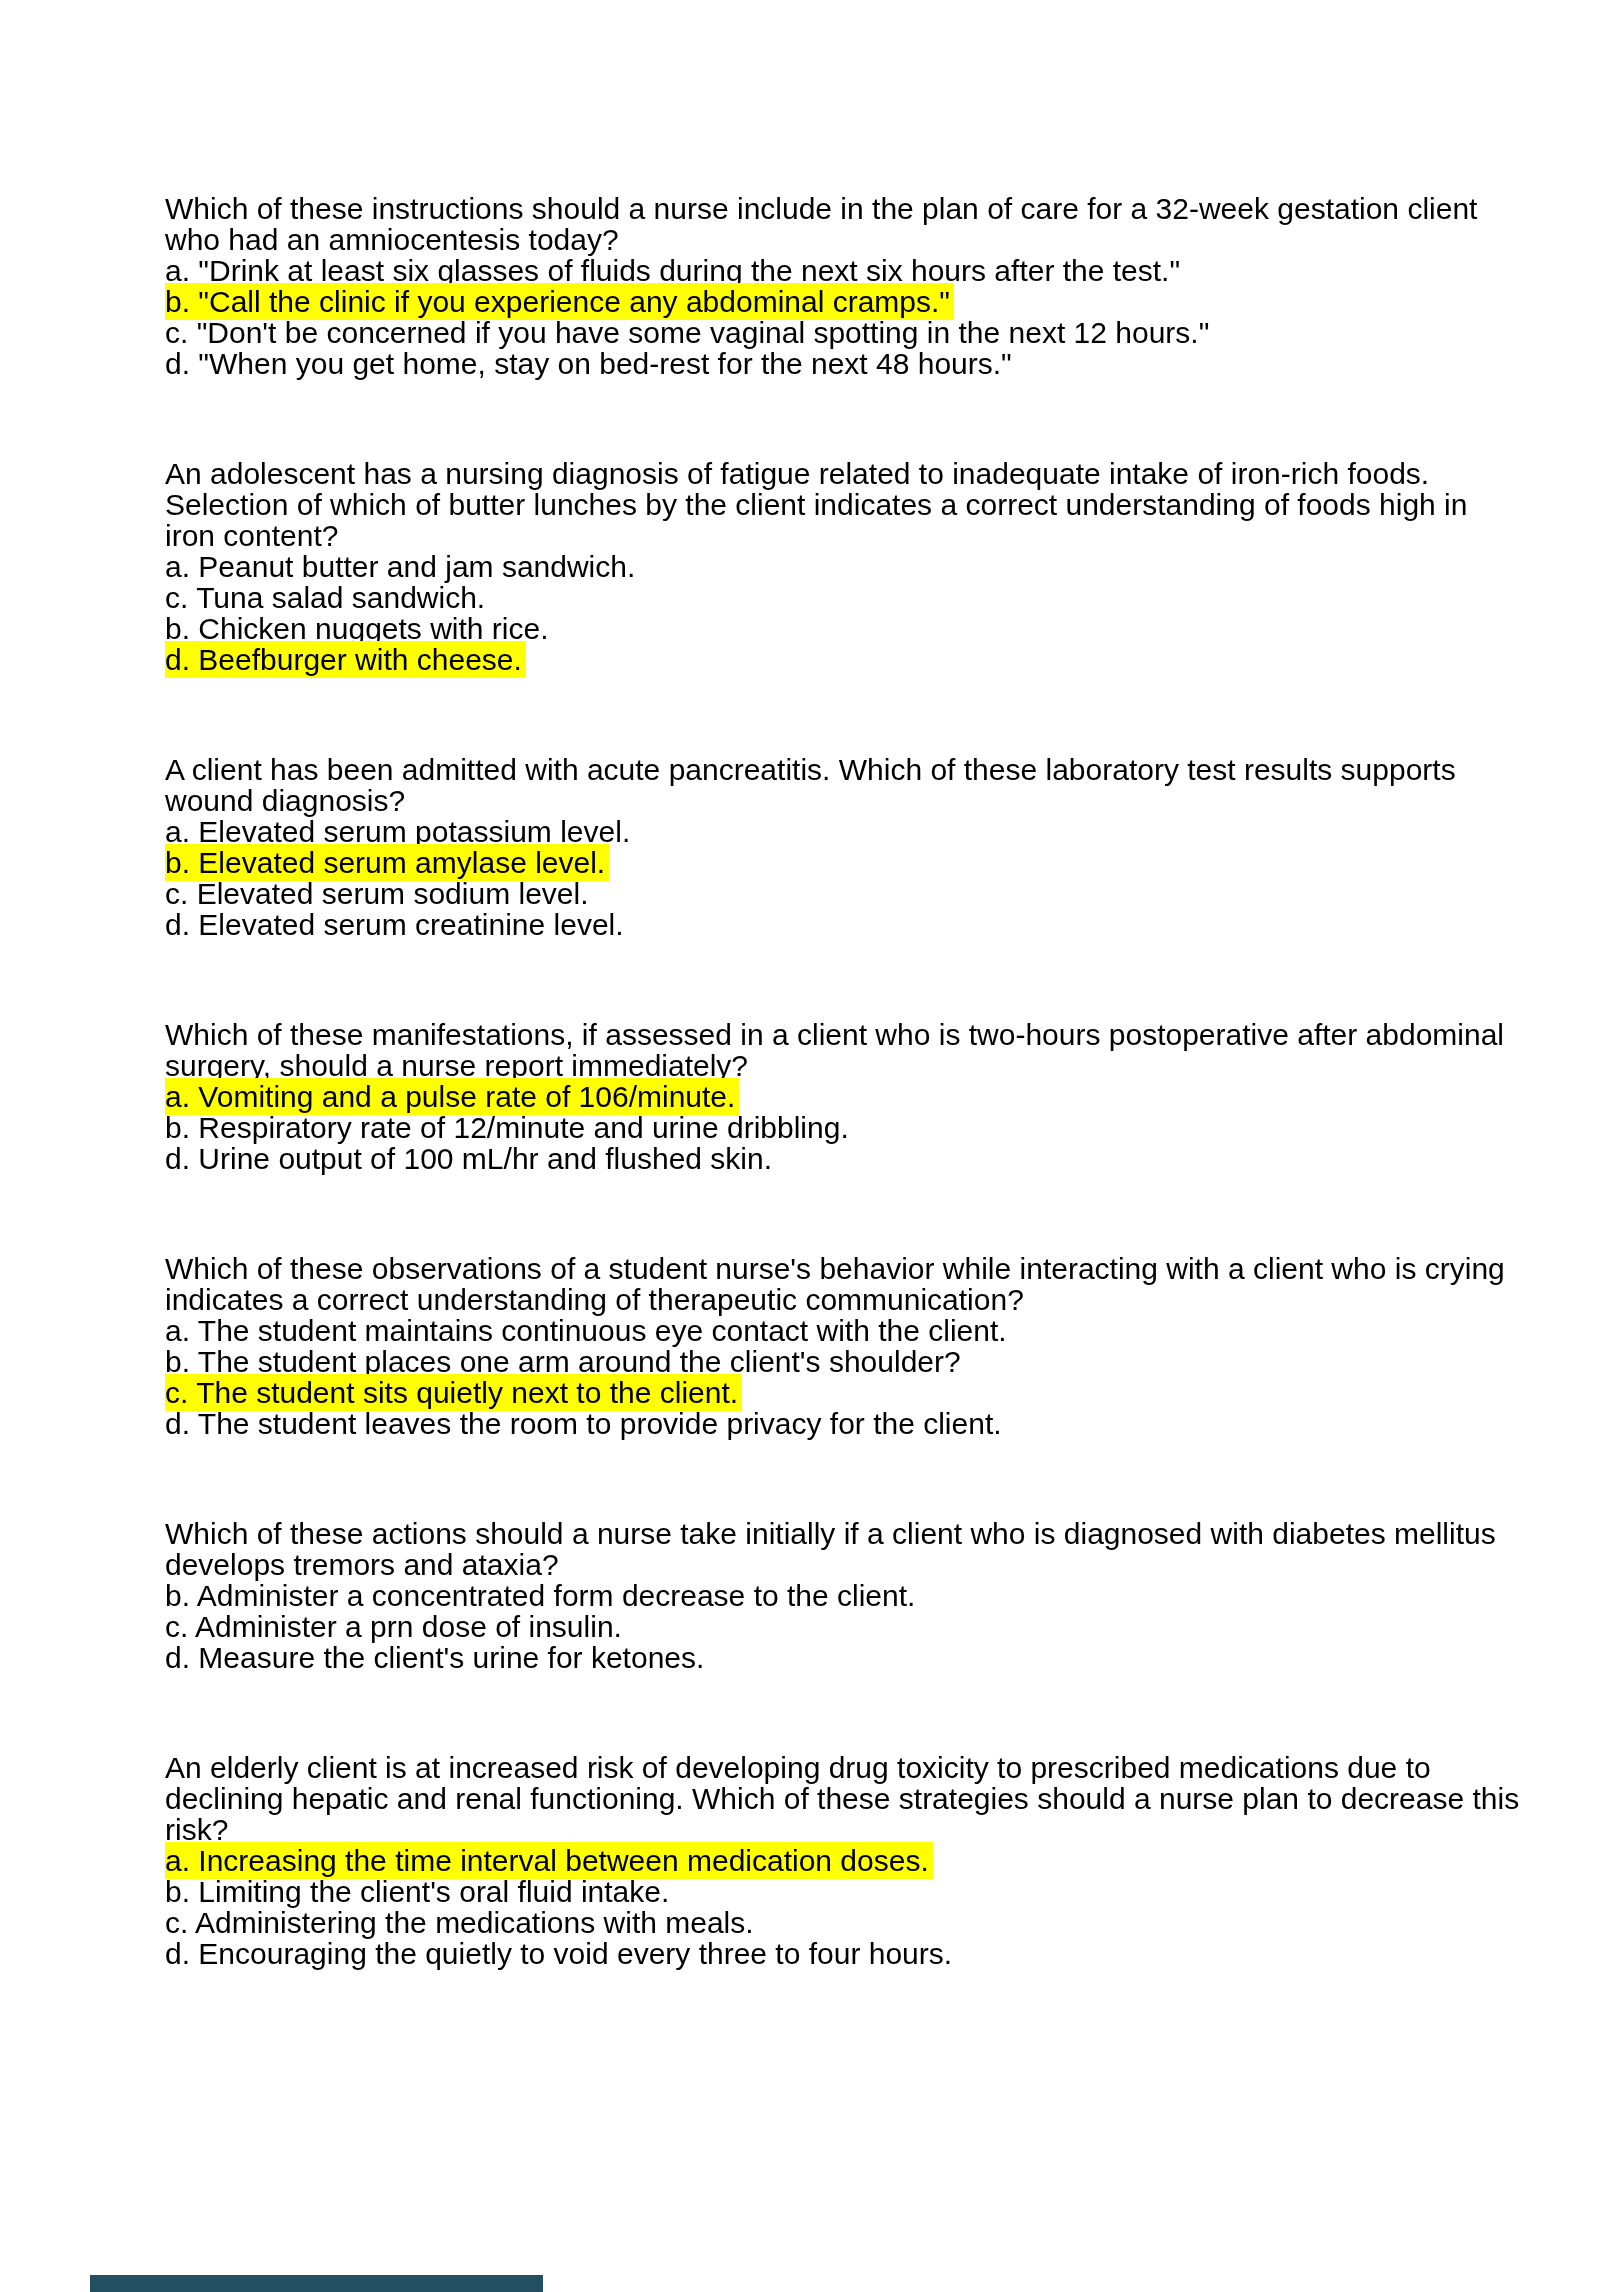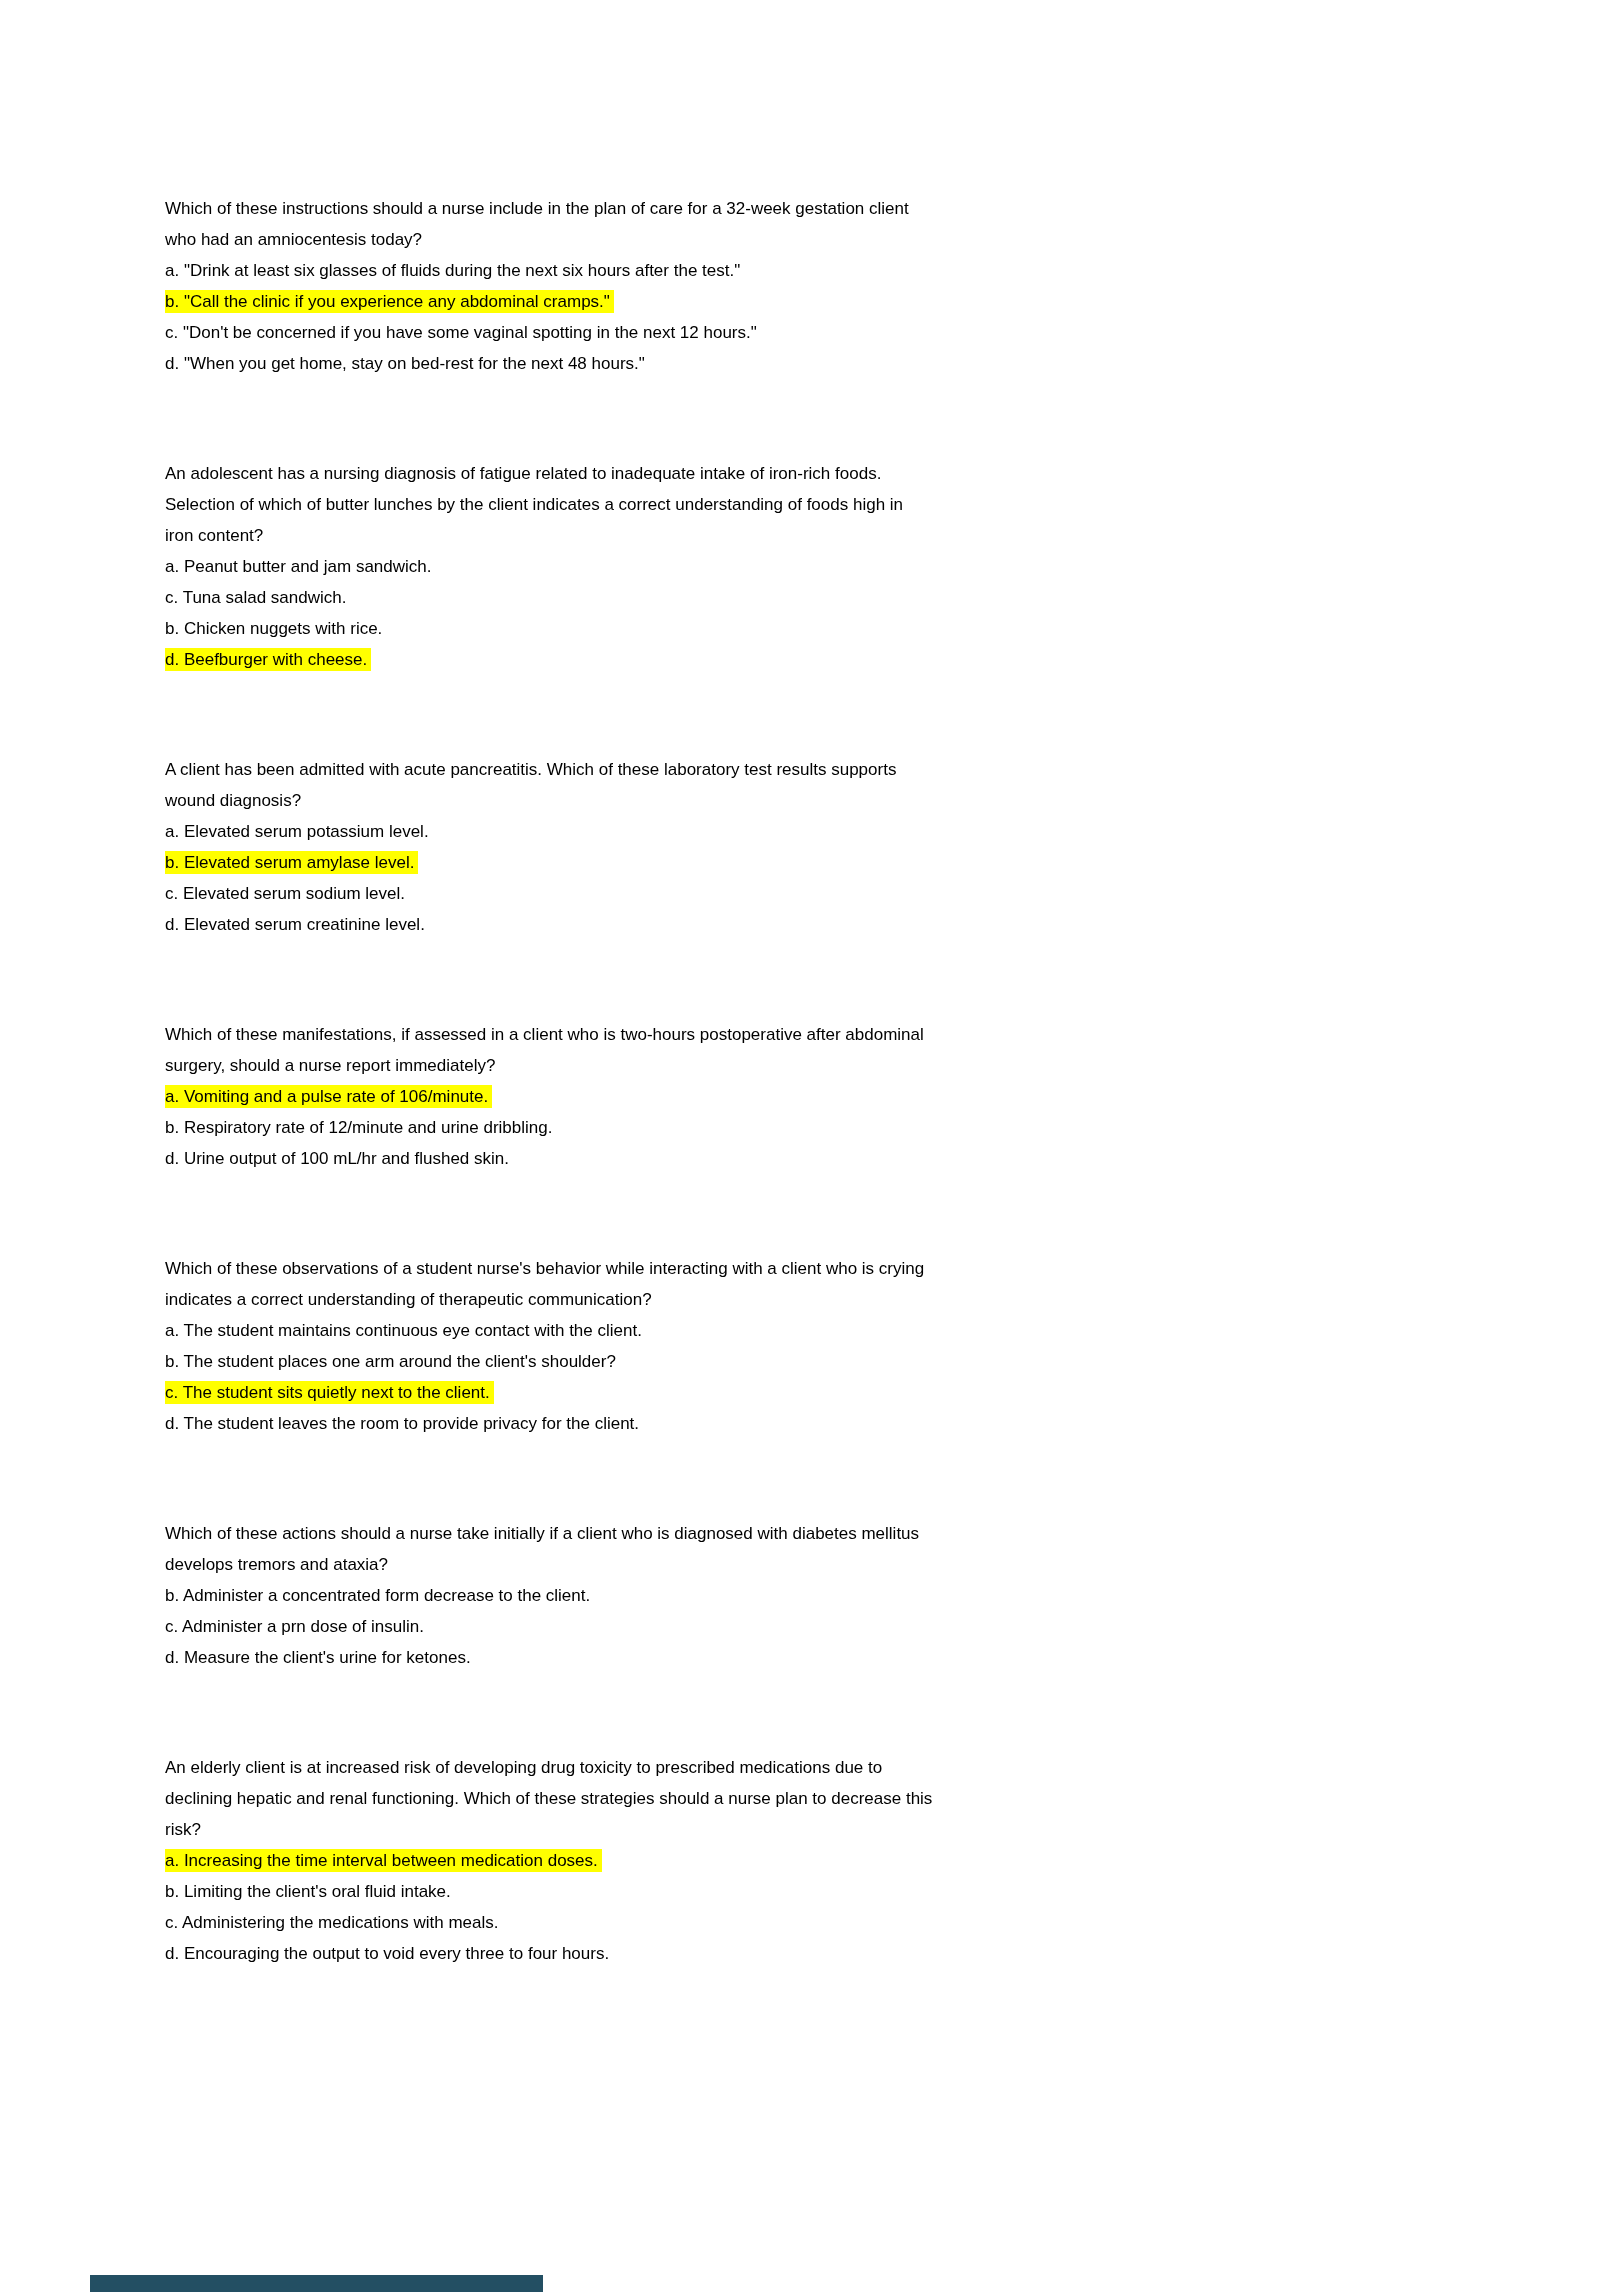--- a/index.html
+++ b/index.html
@@ -19,21 +19,21 @@
   .content {
     position: absolute;
     left: 165px;
     top: 193px;
     width: 1372px;
   }
   .question {
     margin: 0 0 79px 0;
   }
   .line {
-    font-size: 17px;
+    font-size: 30px;
     line-height: 31px;
     white-space: pre;
   }
   .hl-span {
     background: var(--hl-color, #ffff00);
     padding: 2px 3.9px 2px 0;
   }
   .footer-bar {
     position: absolute;
     left: 90px;
@@ -95,18 +95,18 @@
         <div class="line"><span>c. Administer a prn dose of insulin.</span></div>
         <div class="line"><span>d. Measure the client's urine for ketones.</span></div>
       </div>
       <div class="question">
         <div class="line"><span>An elderly client is at increased risk of developing drug toxicity to prescribed medications due to</span></div>
         <div class="line"><span>declining hepatic and renal functioning. Which of these strategies should a nurse plan to decrease this</span></div>
         <div class="line"><span>risk?</span></div>
         <div class="line"><span class="hl-span">a. Increasing the time interval between medication doses.</span></div>
         <div class="line"><span>b. Limiting the client's oral fluid intake.</span></div>
         <div class="line"><span>c. Administering the medications with meals.</span></div>
-        <div class="line"><span>d. Encouraging the output to void every three to four hours.</span></div>
+        <div class="line"><span>d. Encouraging the quietly to void every three to four hours.</span></div>
       </div>
     </div>
   <div class="footer-bar"></div>
 </div>
 
 
 </body></html>

